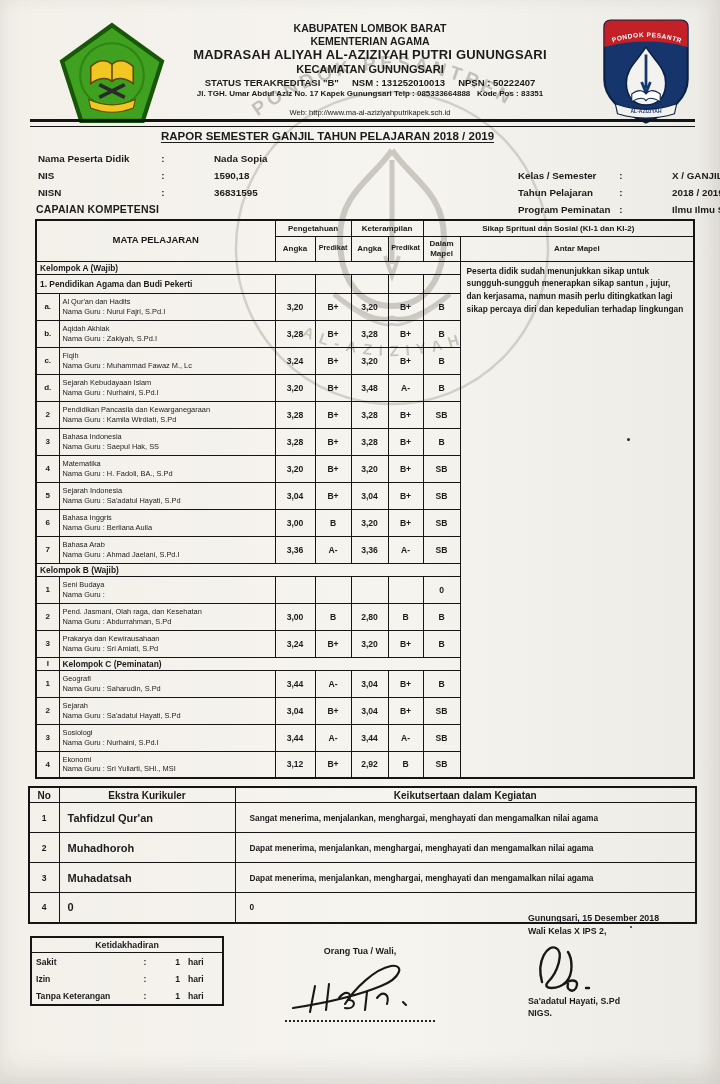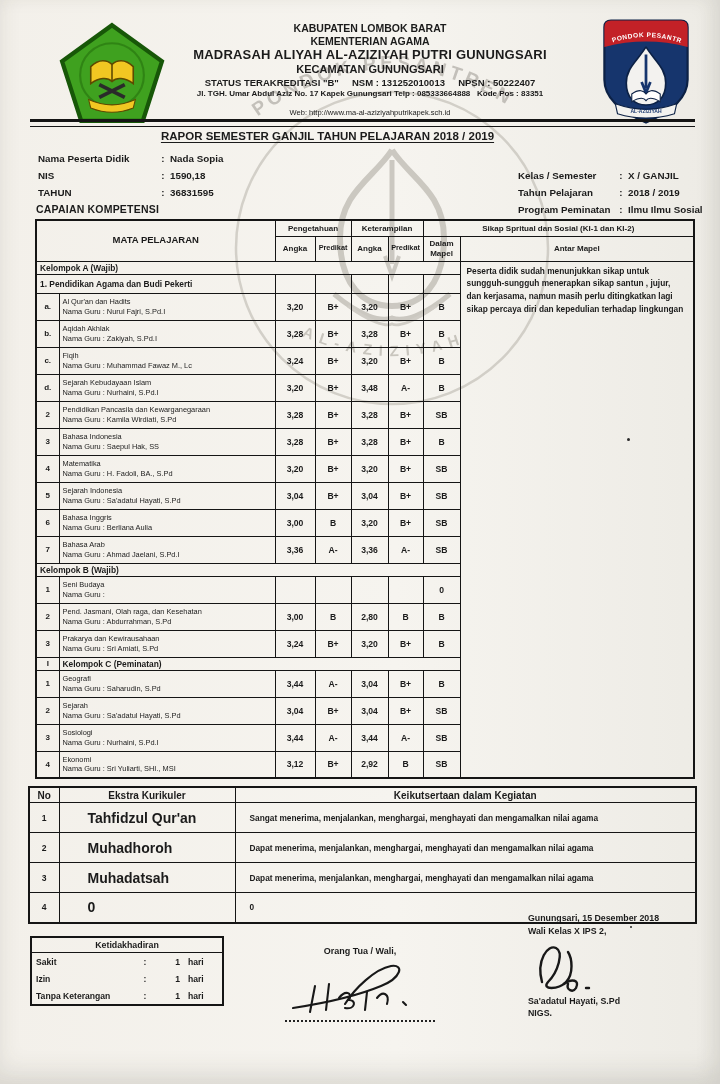--- a/index.html
+++ b/index.html
@@ -19,21 +19,21 @@
   .h6{font-size:8px;font-weight:700;margin-top:1px;}
   .h7{font-size:7.5px;margin-top:9px;}
   .rule{left:30px;top:119px;width:665px;height:4px;border-top:3px solid #151515;border-bottom:1px solid #151515;}
   .title{left:0;top:130px;width:655px;text-align:center;font-size:11.5px;font-weight:700;
          text-decoration:underline;text-underline-offset:2px;}
   
   .info{line-height:1;}
   .info-row{display:flex;align-items:center;height:17px;font-size:9.8px;font-weight:700;}
   .il{flex:none;}
   .ic{flex:none;width:14px;text-align:center;}
-  .iv{flex:none;}
+  .iv{flex:none;margin-left:44px;}
   .capaian{left:36px;top:203px;font-size:10.5px;font-weight:700;letter-spacing:.2px;}
   
   table{border-collapse:collapse;table-layout:fixed;background:transparent;}
   .grades{width:658px;border:2px solid #151515;}
   .grades th,.grades td{border:1px solid #151515;padding:0 2px;overflow:hidden;}
   .grades thead th{font-size:8px;font-weight:700;text-align:center;line-height:1.15;padding:1px 0;margin-top:29px;}
   .grades th.mp{font-size:9.5px;}
   .grades tr.sec{height:13px;}
   .grades tr.subsec{height:19px;}
   .grades tr.srow{height:27px;}
@@ -43,21 +43,21 @@
   .grades td.subj .t1,.grades td.subj .t2{white-space:nowrap;}
   .grades td.c{text-align:center;font-size:8.6px;font-weight:700;}
   .grades td.antar{vertical-align:top;font-size:8.3px;font-weight:600;line-height:1.55;
                    padding:3px 6px;text-align:left;}
   
   .ekstra{width:667px;border:2px solid #151515;}
   .ekstra th,.ekstra td{border:1px solid #151515;overflow:hidden;}
   .ekstra thead th{font-size:10px;font-weight:700;text-align:center;height:14px;padding:0;}
   .ekstra tbody tr{height:30px;}
   .ekstra td.c{text-align:center;font-size:8.6px;font-weight:700;}
-  .ekstra td.nm{font-size:14px;font-weight:700;padding-left:28px;white-space:nowrap;}
+  .ekstra td.nm{font-size:11px;font-weight:700;padding-left:8px;white-space:nowrap;}
   .ekstra td.pt{font-size:8.3px;font-weight:700;padding-left:14px;white-space:nowrap;}
   
   .att{width:190px;border:2px solid #151515;background:transparent;}
   .att-head{font-size:8.8px;font-weight:700;text-align:center;border-bottom:1px solid #151515;
             padding:2px 0;}
   .att-row{display:flex;align-items:center;height:17px;font-size:8.6px;font-weight:700;padding-left:4px;}
   .al{flex:none;width:96px;}
   .ac{flex:none;width:26px;text-align:center;}
   .av{flex:none;width:22px;text-align:right;}
   .au{flex:none;padding-left:8px;}
@@ -134,21 +134,21 @@
        <span class="il" style="width:118px">Nama Peserta Didik</span>
        <span class="ic">:</span>
        <span class="iv">Nada Sopia</span>
       </div>
       <div class="info-row">
        <span class="il" style="width:118px">NIS</span>
        <span class="ic">:</span>
        <span class="iv">1590,18</span>
       </div>
       <div class="info-row">
-       <span class="il" style="width:118px">TAHUN</span>
+       <span class="il" style="width:118px">NISN</span>
        <span class="ic">:</span>
        <span class="iv">36831595</span>
       </div>
     </div>
   <div class="abs info" style="left:518px;top:167px;z-index:1;">
       <div class="info-row">
        <span class="il" style="width:96px">Kelas / Semester</span>
        <span class="ic">:</span>
        <span class="iv">X /  GANJIL</span>
       </div>

